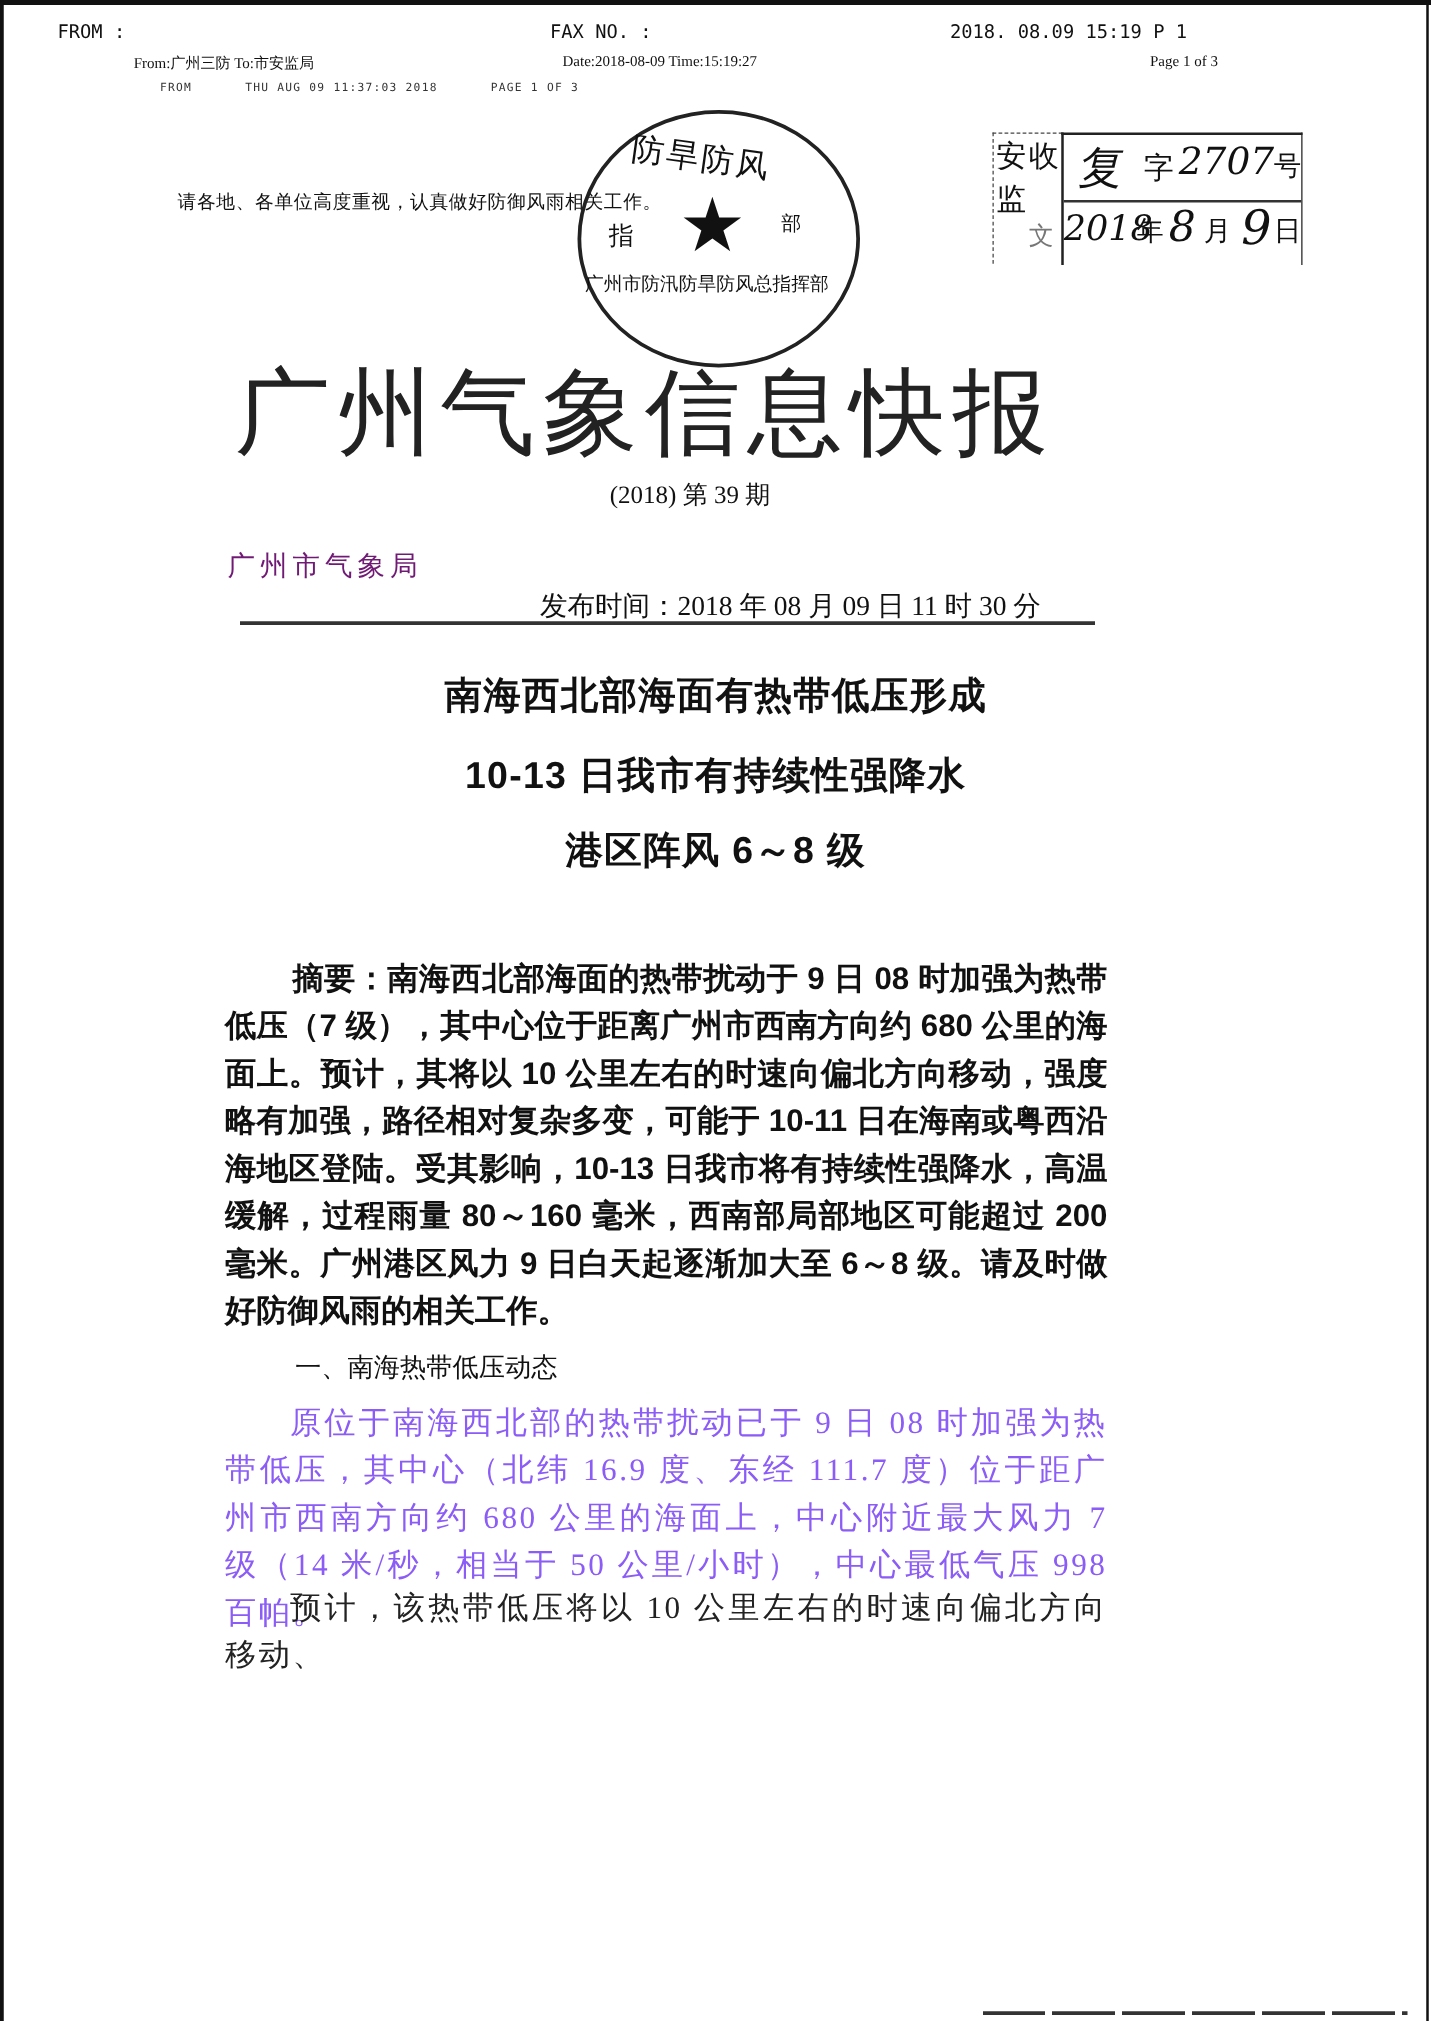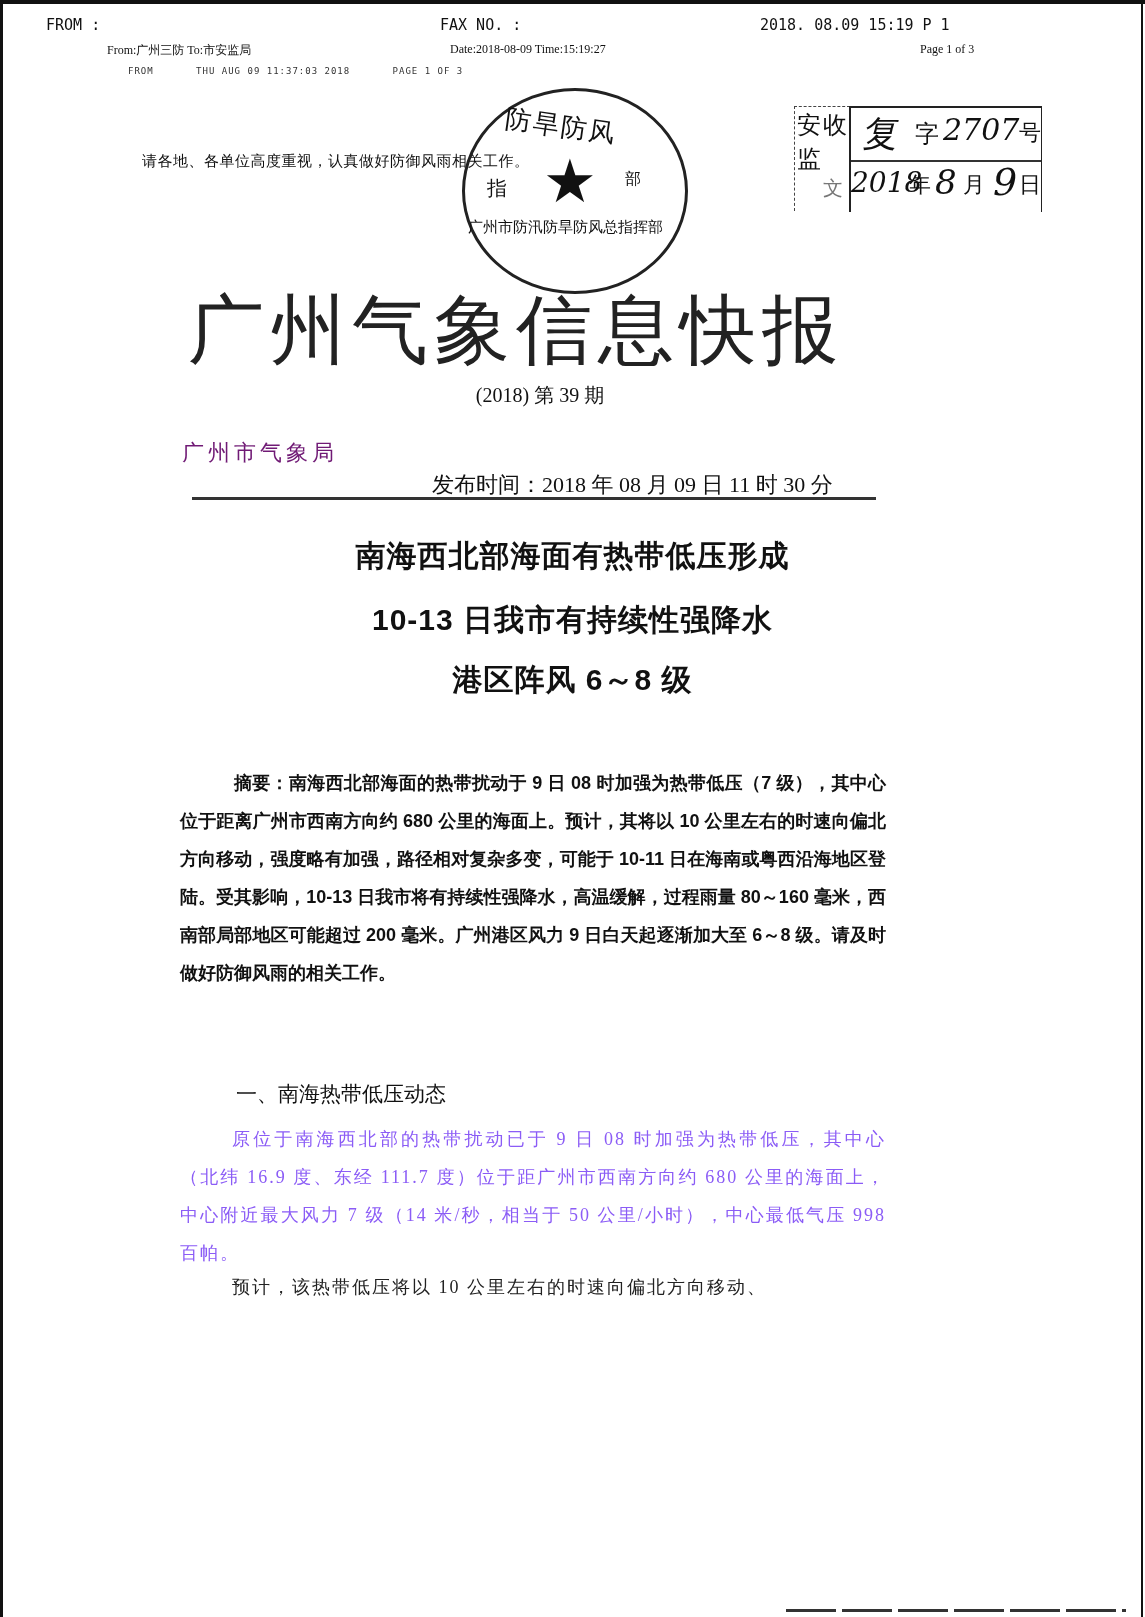--- a/index.html
+++ b/index.html
@@ -37,33 +37,33 @@
       position: absolute; left: 794px; top: 106px; width: 246px; height: 104px;
       font-family: "Liberation Serif", serif;
     }
     .receipt .lbl { position: absolute; left: 0; top: 0; width: 55px; height: 104px; border-left: 1px dashed #444; border-top: 1px dashed #444; }
     .receipt .lbl span { position: absolute; font-size: 24px; }
     .receipt .main { position: absolute; left: 55px; top: 0; width: 190px; height: 104px; border-left: 2px solid #222; border-top: 2px solid #222; border-right: 1px solid #222; }
     .receipt .mid { position: absolute; left: 0; top: 52px; width: 190px; height: 0; border-top: 2px solid #333; }
     .hand { font-family: "DejaVu Serif", serif; font-style: italic; position: absolute; }
 
     .masthead { left: 0; width: 1032px; top: 280px; text-align: center; font-size: 76px; letter-spacing: 6px; font-family: "DejaVu Serif", serif; font-weight: normal; color: #222; }
-    .issue { left: 0; width: 1080px; top: 382px; text-align: center; font-size: 20px; font-family: "Liberation Serif", serif; }
+    .issue { left: 12px; width: 1080px; top: 382px; text-align: center; font-size: 20px; font-family: "Liberation Serif", serif; }
     .bureau { left: 182px; top: 438px; font-size: 22px; font-family: "Liberation Serif", serif; letter-spacing: 4px; color: #701a75; }
     .pubtime { left: 432px; top: 438px; font-size: 22px; font-family: "Liberation Serif", serif; margin-top: 32px; }
     .rule { position: absolute; left: 192px; top: 497px; width: 684px; height: 3px; background: #333; }
 
     .headline { left: 0; width: 1145px; text-align: center; font-size: 30px; font-family: "Liberation Sans", sans-serif; font-weight: bold; letter-spacing: 1px; }
     .h1 { top: 536px; }
     .h2 { top: 600px; }
     .h3 { top: 660px; }
 
     .body-text {
       position: absolute; left: 180px; width: 706px;
-      font-family: "Liberation Sans", sans-serif; font-size: 18px; line-height: 38px; text-align: justify;
+      font-family: "Liberation Sans", sans-serif; font-size: 25px; line-height: 38px; text-align: justify;
     }
     .summary { top: 764px; font-weight: bold; }
     .summary .indent { padding-left: 54px; }
     .section-head { position: absolute; left: 236px; top: 1080px; font-size: 21px; font-family: "Liberation Sans", sans-serif; }
     .para2 { top: 1120px; font-family: "Liberation Serif", serif; color: #8b5cf6; letter-spacing: 2px; }
     .para3 { top: 1268px; font-family: "Liberation Serif", serif; color: #222; letter-spacing: 2px; }
     .bottom-dashes { position: absolute; left: 786px; top: 1609px; width: 340px; height: 3px; background: repeating-linear-gradient(90deg,#333 0 50px,#fff 50px 56px); }
   </style>
 </head>
 <body>

